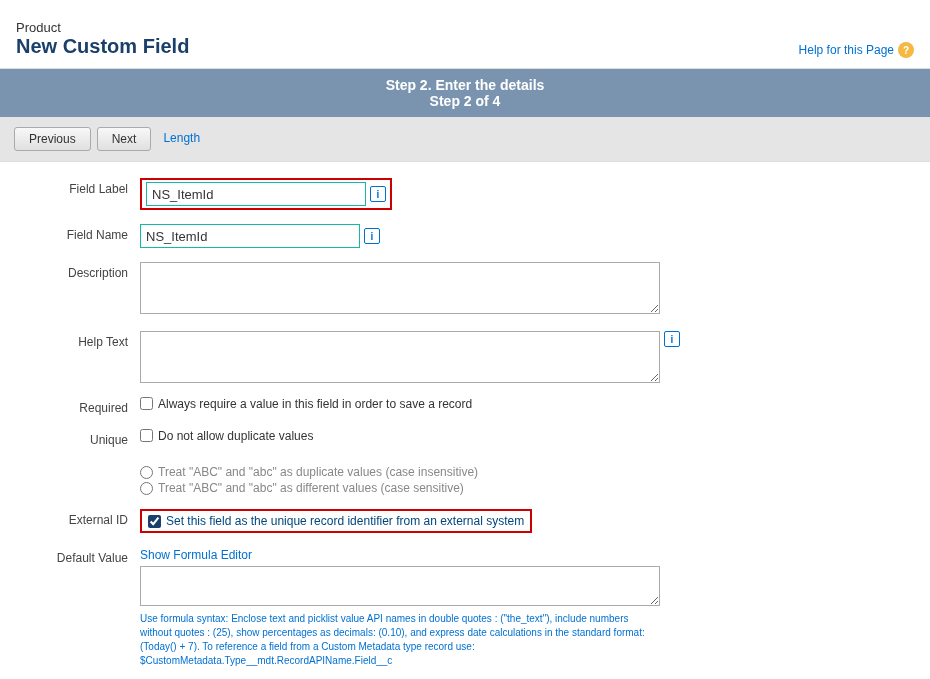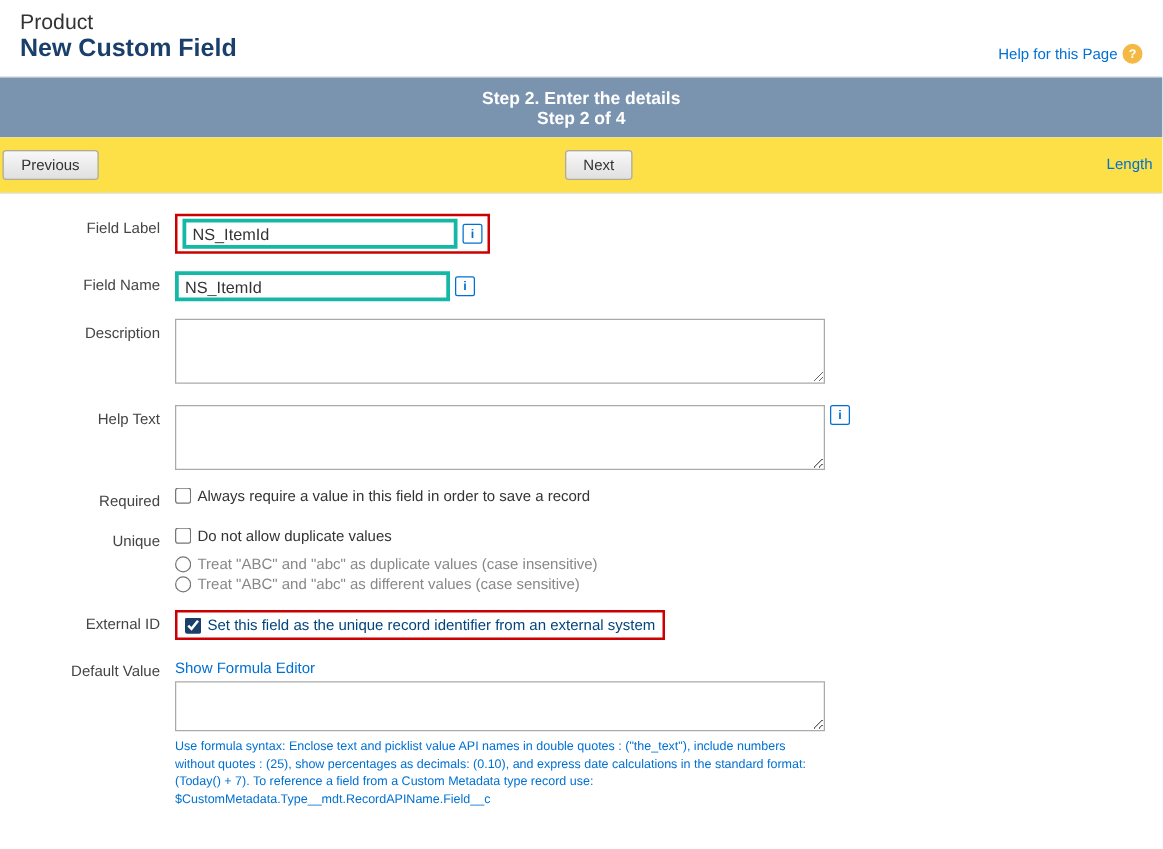--- a/index.html
+++ b/index.html
@@ -15,22 +15,23 @@
     
     .page-header {
       background: #fff;
       padding: 8px 16px 10px 16px;
       border-bottom: 1px solid #ddd;
       display: flex;
       justify-content: space-between;
       align-items: flex-end;
     }
     .page-header-left .product-label {
-      font-size: 17px;
+      font-size: 13px;
       color: #333;
+      margin-top: 12px;
     }
     .page-header-left .page-title {
       font-size: 20px;
       font-weight: bold;
       color: #1b3f6b;
     }
     .page-header-right {
       display: flex;
       align-items: center;
       gap: 4px;
@@ -70,24 +71,24 @@
     
     .content-area {
       background: #fff;
       margin: 0;
       padding: 0;
     }
 
     
     .buttons-row {
       display: flex;
-      justify-content: space-between;
-      padding: 10px 2px;
+      justify-content: flex-start;
+      padding: 10px 14px;
       gap: 6px;
-      background: #fde047;
+      background: #e5e5e5;
       border-bottom: 1px solid #ddd;
     }
 
     
     .form-area {
       background: #fff;
       padding: 16px 20px 20px 20px;
     }
 
     .form-row {
@@ -114,21 +115,21 @@
     
     .field-label-outer {
       border: 2px solid #c00;
       display: inline-flex;
       align-items: center;
       padding: 2px 4px;
       gap: 4px;
     }
 
     .text-input {
-      border: 3px solid #14b8a6;
+      border: 1px solid #14b8a6;
       padding: 3px 5px;
       font-size: 13px;
       color: #333;
       background: #fff;
       height: 24px;
     }
 
     .text-input-wide {
       width: 220px;
     }
@@ -288,21 +289,21 @@
       text-decoration: none;
       padding: 4px 6px;
       cursor: pointer;
       font-size: 12px;
     }
 
     
     .unique-section {
       display: flex;
       flex-direction: column;
-      gap: 6px;
+      gap: 20px;
     }
   </style>
 </head>
 <body>
 
 <div class="page-header">
   <div class="page-header-left">
     <div class="product-label">Product</div>
     <div class="page-title">New Custom Field</div>
   </div>

